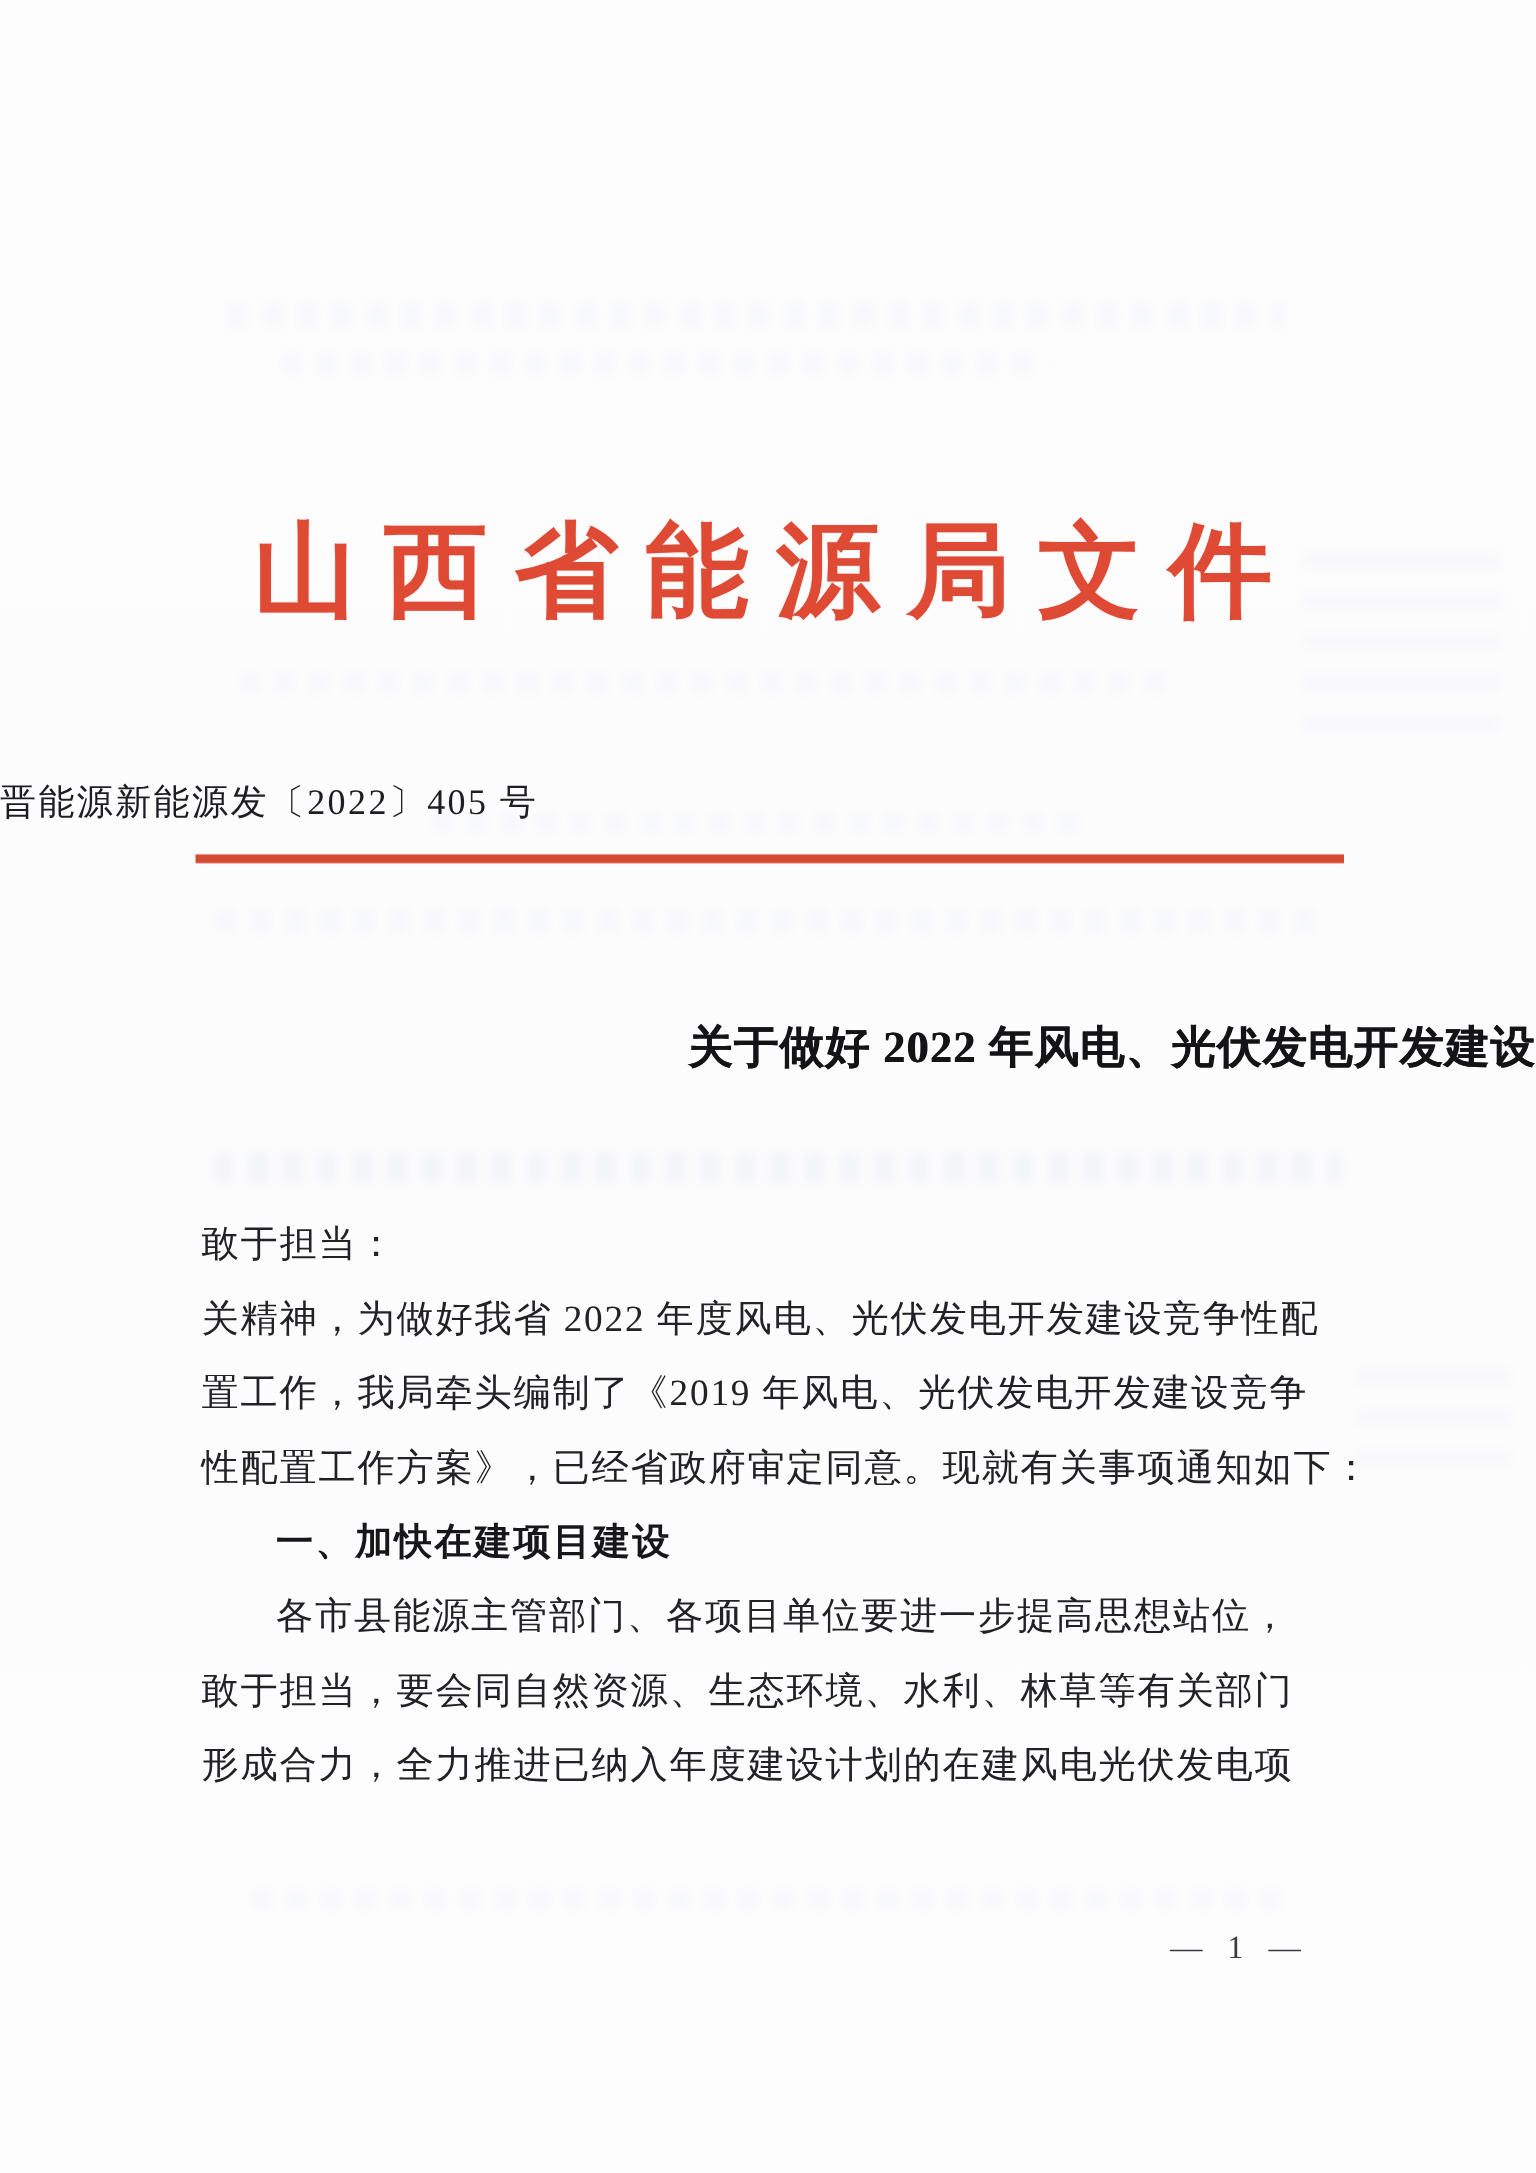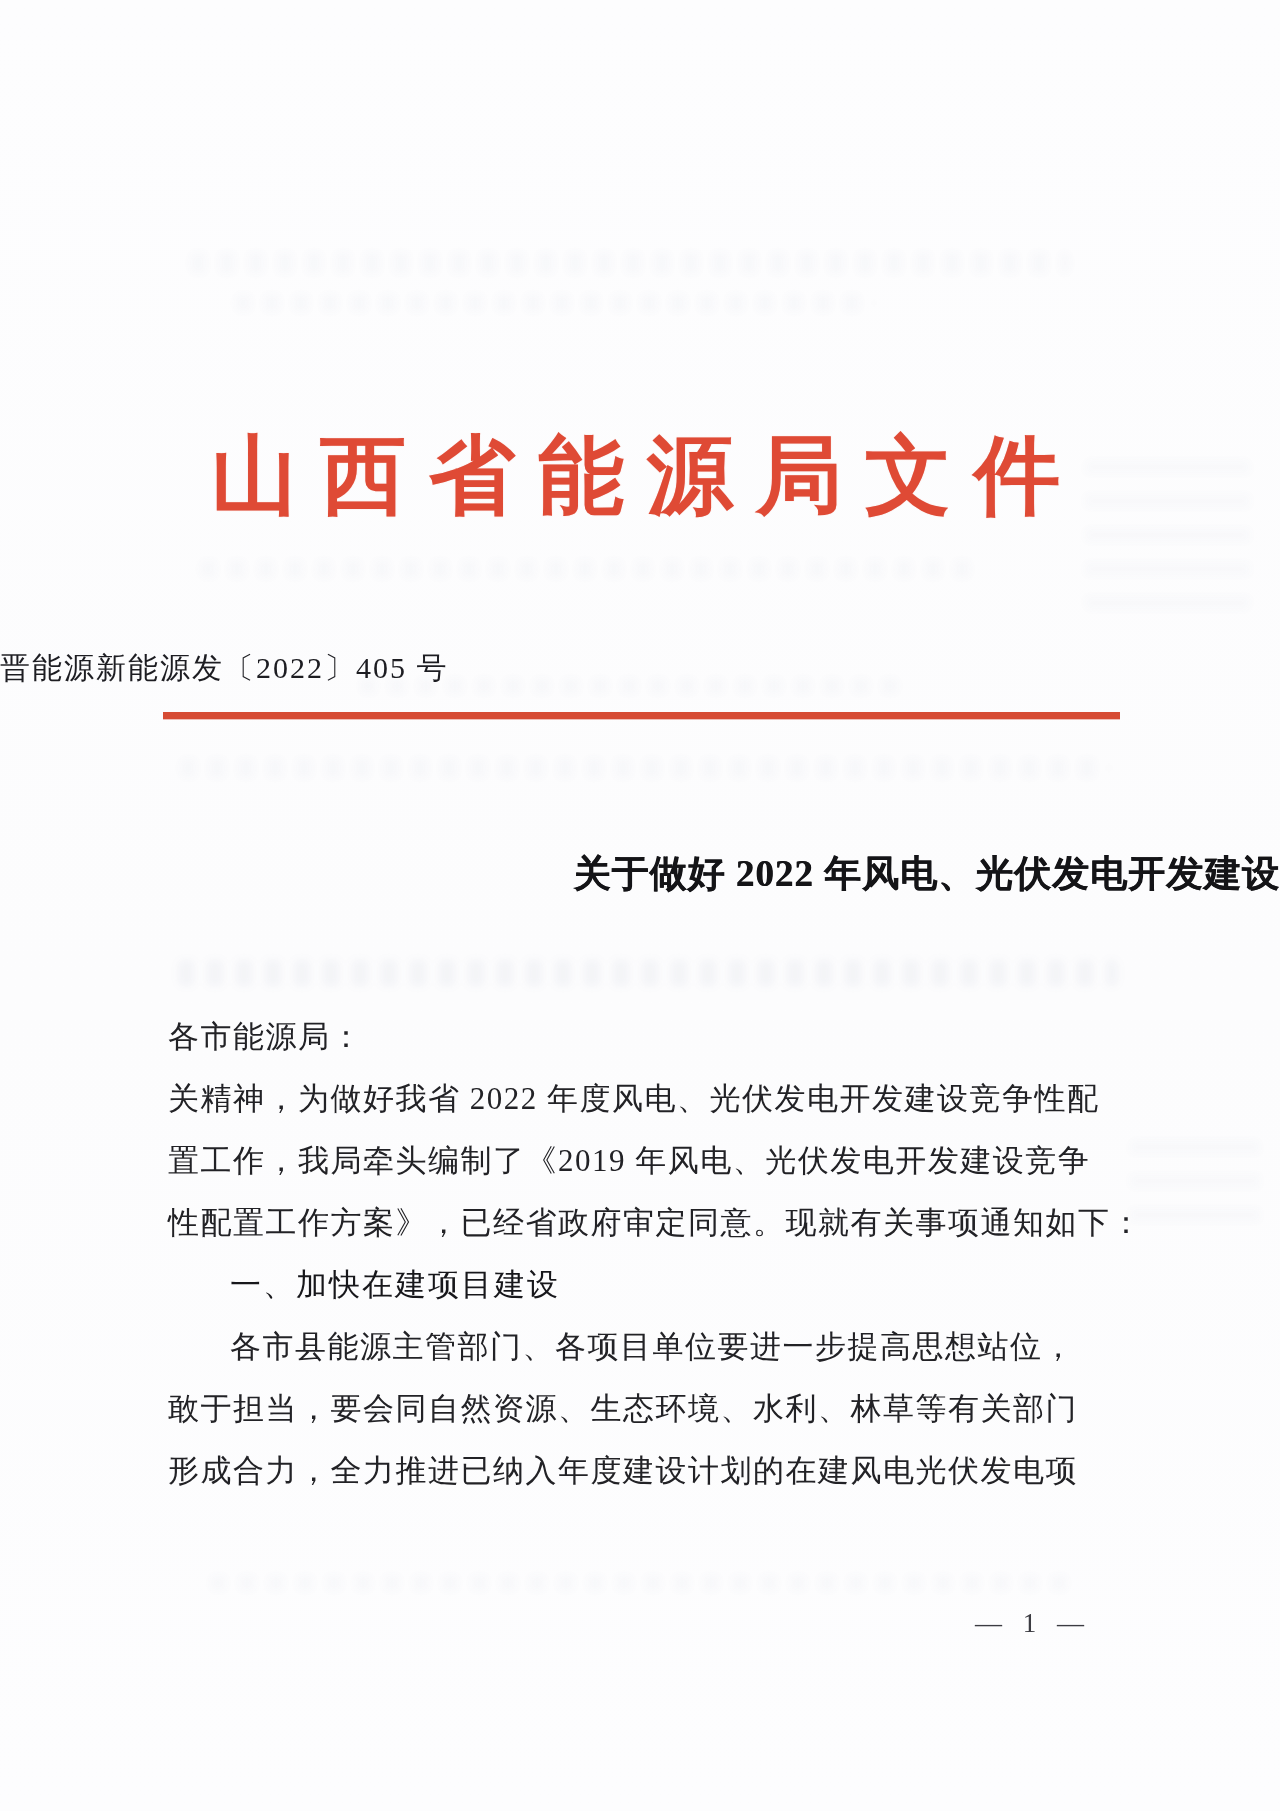--- a/index.html
+++ b/index.html
@@ -98,21 +98,21 @@
     width: 956px;
     font-size: 31px;
     line-height: 62px;
     color: #222226;
     letter-spacing: 1.5px;
   }
   .body-line { white-space: nowrap; }
   .indent { text-indent: 62px; }
   .section-heading {
     font-family: "Liberation Sans", "DejaVu Sans", sans-serif;
-    font-weight: 400;
+    font-weight: 700;
     color: #17171b;
     letter-spacing: 2px;
   }
 
   
   .page-number {
     position: absolute;
     top: 1608px;
     left: 975px;
     font-size: 27px;
@@ -140,21 +140,21 @@
 
   <div class="doc-number">晋能源新能源发〔2022〕405 号</div>
 
   <div class="red-rule"></div>
 
   <div class="doc-title">
     <div>关于做好 2022 年风电、光伏发电开发建设</div>
   </div>
 
   <div class="body-block">
-    <div class="body-line">各市能源局：</div>
+    <div class="body-line">敢于担当：</div>
     <div class="body-line">关精神，为做好我省 2022 年度风电、光伏发电开发建设竞争性配</div>
     <div class="body-line">置工作，我局牵头编制了《2019 年风电、光伏发电开发建设竞争</div>
     <div class="body-line">性配置工作方案》，已经省政府审定同意。现就有关事项通知如下：</div>
     <div class="body-line indent section-heading">一、加快在建项目建设</div>
     <div class="body-line indent">各市县能源主管部门、各项目单位要进一步提高思想站位，</div>
     <div class="body-line">敢于担当，要会同自然资源、生态环境、水利、林草等有关部门</div>
     <div class="body-line">形成合力，全力推进已纳入年度建设计划的在建风电光伏发电项</div>
   </div>
 
   <div class="page-number">— 1 —</div>

